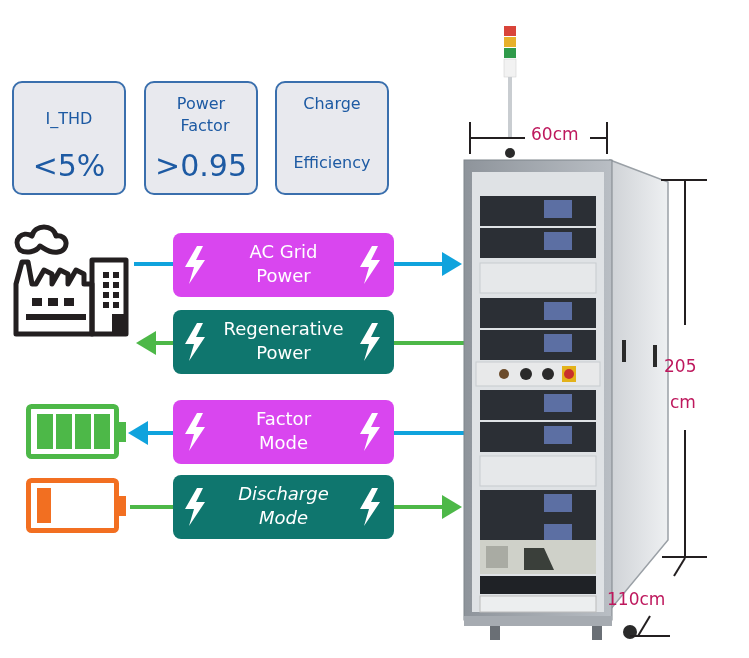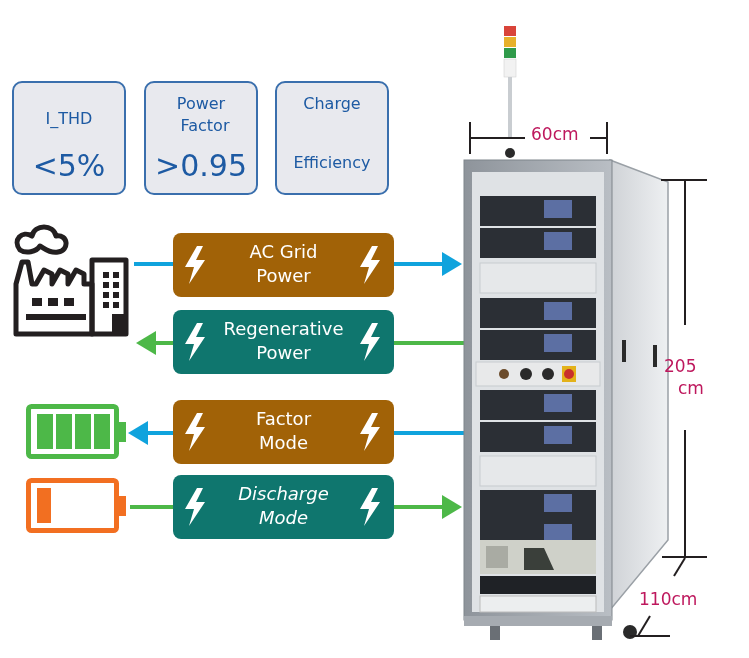--- a/index.html
+++ b/index.html
@@ -9,21 +9,21 @@
     
     .spec{position:absolute;top:81px;width:114px;height:114px;background:#e8e9ee;border:2px solid #3a6fad;border-radius:10px;box-sizing:border-box;color:#1d5aa3;text-align:center;}
     .spec .lbl{position:absolute;left:0;right:0;font-size:16px;line-height:21px;}
     .spec .val{position:absolute;left:0;right:0;top:66px;font-size:30px;line-height:34px;}
 
     
     .flow{position:absolute;left:173px;width:221px;height:64px;border-radius:8px;color:#fff;text-align:center;}
     .flow .txt{position:absolute;left:40px;right:40px;top:7px;font-size:18px;line-height:24px;}
     .flow .bolt{position:absolute;top:13px;width:24px;height:38px;}
     .flow .bolt.l{left:10px;} .flow .bolt.r{right:12px;}
-    .blue{background:#a16207;text-decoration:underline;} .green{background:#0f766e;}
+    .blue{background:#d946ef;text-decoration:underline;} .green{background:#0f766e;}
     .line{position:absolute;height:4px;}
     .line.b{background:#10a3dd;} .line.g{background:#4db848;}
 
     .dim{position:absolute;background:#231f20;}
     .dimtxt{position:absolute;color:#be185d;font-size:17px;}
   </style>
 </head>
 <body>
 
 <div class="spec" style="left:12px;">
@@ -228,22 +228,22 @@
 
 <div class="dim" style="left:469px;top:122px;width:2px;height:32px;"></div>
 <div class="dim" style="left:606px;top:122px;width:2px;height:32px;"></div>
 <div class="dim" style="left:470px;top:137px;width:55px;height:2px;"></div>
 <div class="dim" style="left:590px;top:137px;width:16px;height:2px;"></div>
 <div class="dimtxt" style="left:531px;top:124px;">60cm</div>
 
 <div class="dim" style="left:661px;top:179px;width:46px;height:2px;"></div>
 <div class="dim" style="left:684px;top:179px;width:2px;height:146px;"></div>
 <div class="dimtxt" style="left:664px;top:356px;text-align:center;">205</div>
-<div class="dimtxt" style="left:670px;top:378px;margin-left:8px;">cm</div>
+<div class="dimtxt" style="left:670px;top:392px;">cm</div>
 <div class="dim" style="left:684px;top:430px;width:2px;height:127px;"></div>
 <div class="dim" style="left:662px;top:556px;width:45px;height:2px;"></div>
 
 <svg class="abs" style="left:630px;top:556px;" width="80" height="90">
   <line x1="55" y1="2" x2="44" y2="20" stroke="#231f20" stroke-width="2"></line>
   <line x1="20" y1="60" x2="8" y2="80" stroke="#231f20" stroke-width="2"></line>
   <line x1="-2" y1="80" x2="40" y2="80" stroke="#231f20" stroke-width="2"></line>
 </svg>
-<div class="dimtxt" style="left:639px;top:589px;">110cm</div>
+<div class="dimtxt" style="left:607px;top:589px;">110cm</div>
 
 </body></html>

